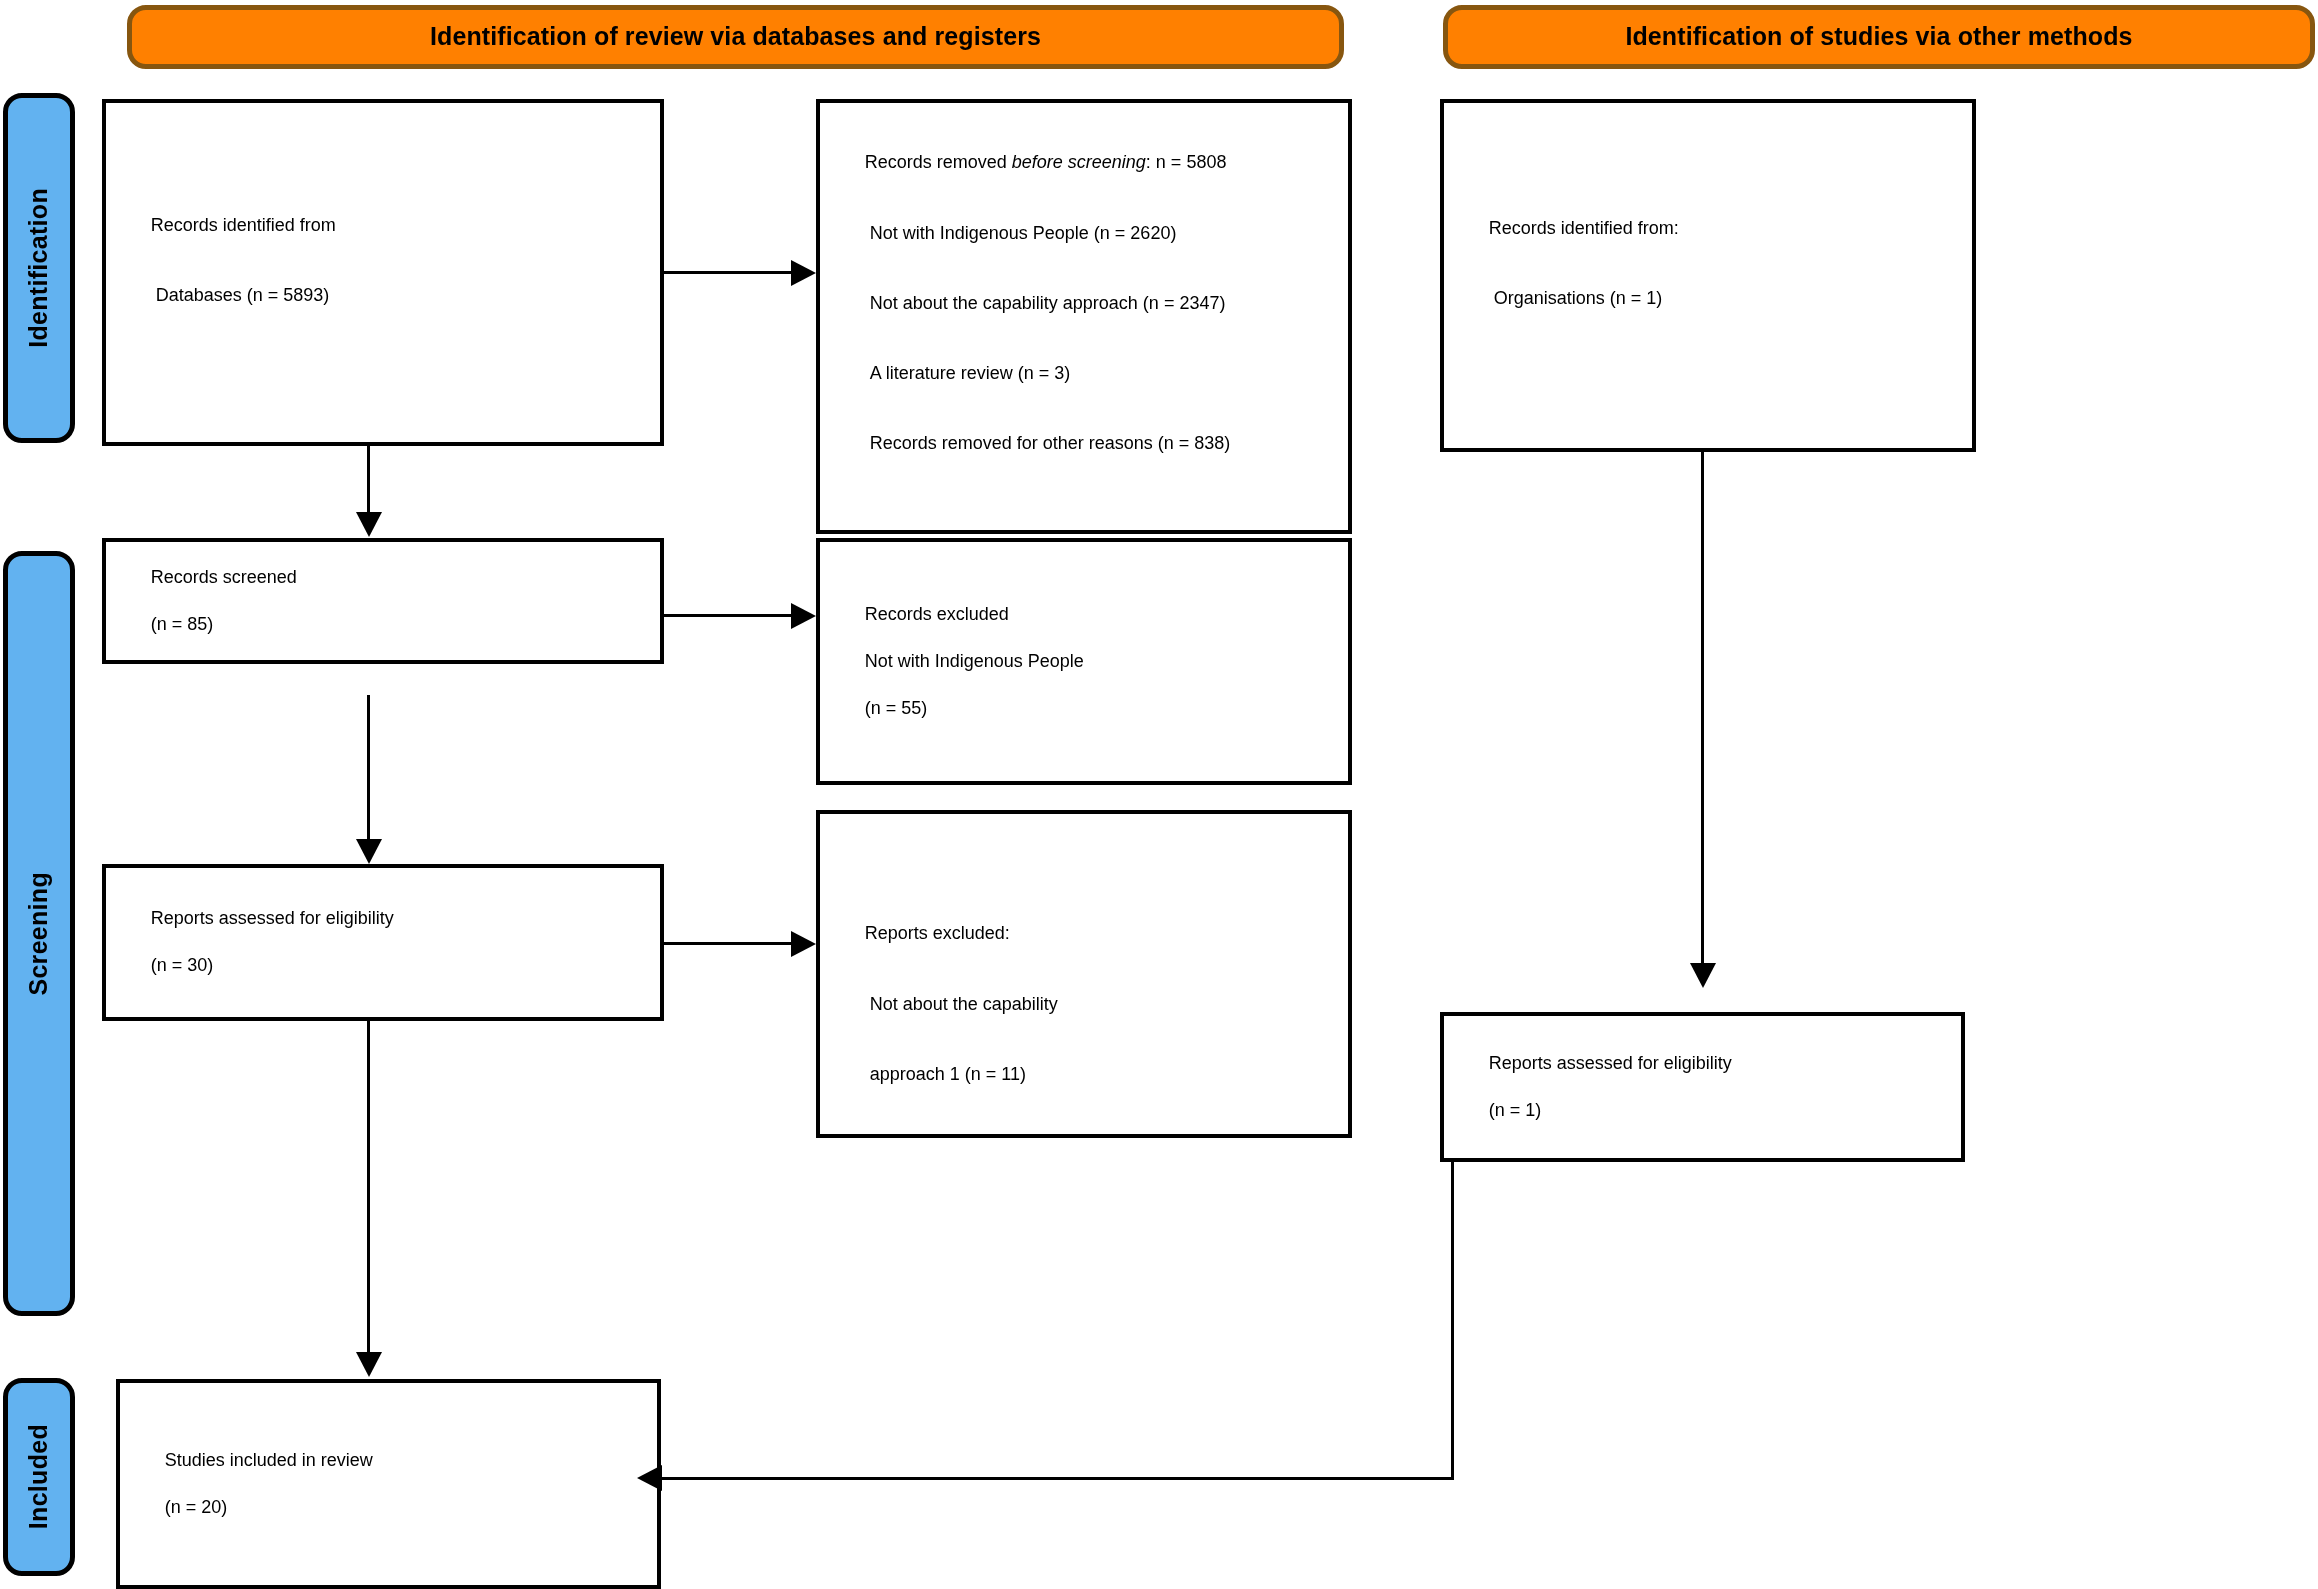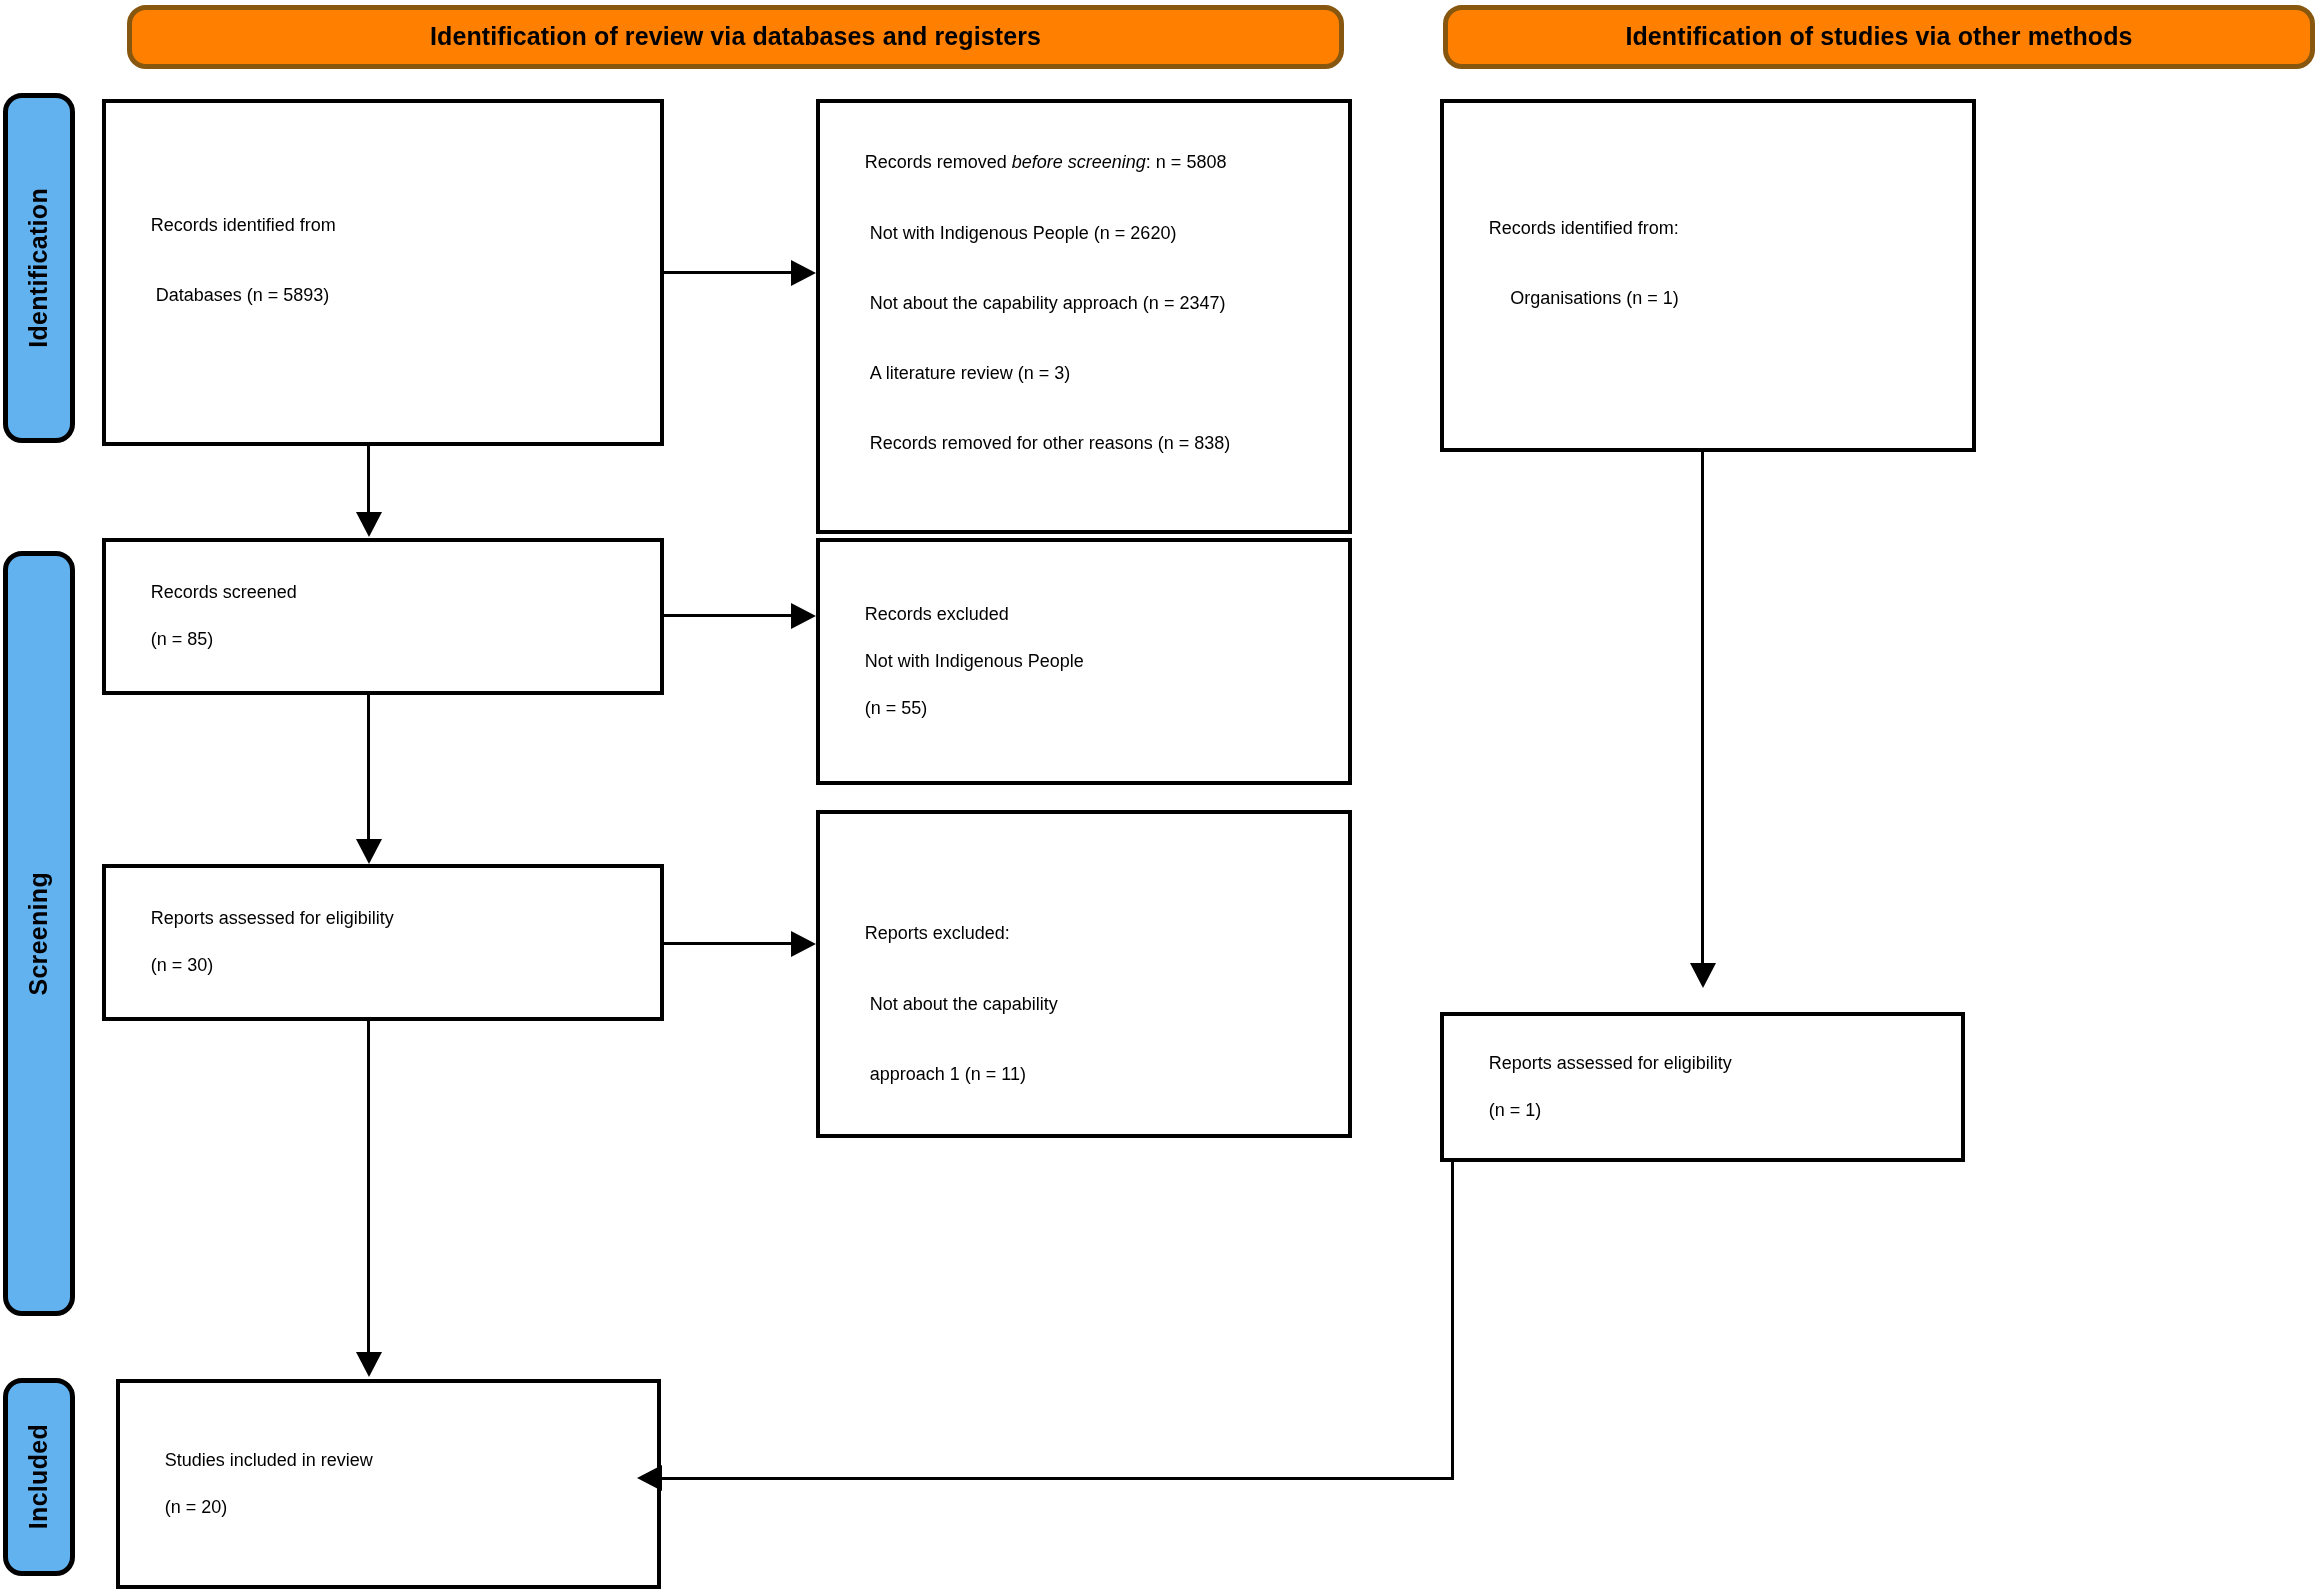--- a/index.html
+++ b/index.html
@@ -118,21 +118,21 @@
   <div class="node top pad-top" style="left:816px;top:99px;width:536px;height:435px;">
     <div class="txt">
       <span>Records removed </span><span class="it">before screening</span><span>: n = 5808</span><br>
       <span class="ind">Not with Indigenous People (n = 2620)</span>
       <span class="ind">Not about the capability approach (n = 2347)</span>
       <span class="ind">A literature review (n = 3)</span>
       <span class="ind">Records removed for other reasons (n = 838)</span>
     </div>
   </div>
 
-  <div class="node" style="left:102px;top:538px;width:562px;height:157px;">
+  <div class="node" style="left:102px;top:538px;width:562px;height:126px;">
     <div class="txt">
       <span>Records screened</span><br>
       <span>(n = 85)</span>
     </div>
   </div>
 
   <div class="node" style="left:816px;top:538px;width:536px;height:247px;">
     <div class="txt">
       <span>Records excluded</span><br>
       <span>Not with Indigenous People</span><br>
@@ -155,21 +155,21 @@
     </div>
   </div>
 
   <div class="node" style="left:116px;top:1379px;width:545px;height:210px;">
     <div class="txt">
       <span>Studies included in review</span><br>
       <span>(n = 20)</span>
     </div>
   </div>
 
-  <div class="node" style="left:1440px;top:99px;width:536px;height:353px;text-align:right;">
+  <div class="node" style="left:1440px;top:99px;width:536px;height:353px;">
     <div class="txt">
       <span>Records identified from:</span><br>
       <span class="ind">Organisations (n = 1)</span>
     </div>
   </div>
 
   <div class="node" style="left:1440px;top:1012px;width:525px;height:150px;">
     <div class="txt">
       <span>Reports assessed for eligibility</span><br>
       <span>(n = 1)</span>

